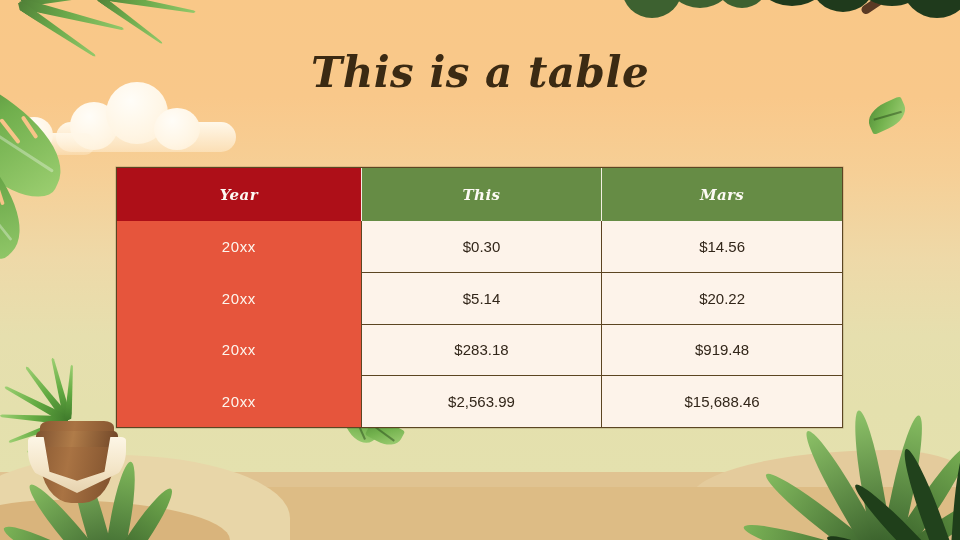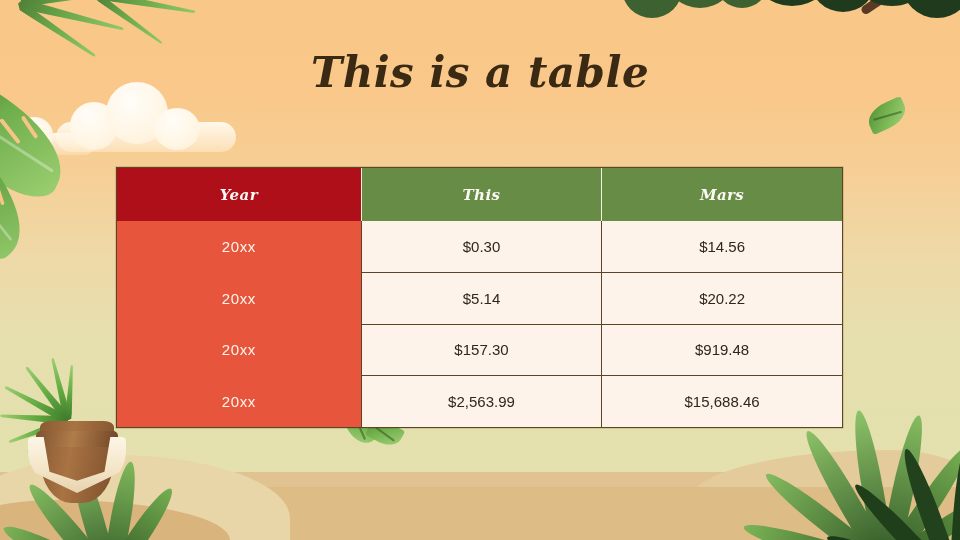--- a/index.html
+++ b/index.html
@@ -377,21 +377,21 @@
           <td class="num-cell">$0.30</td>
           <td class="num-cell">$14.56</td>
         </tr>
         <tr>
           <td class="year-cell">20xx</td>
           <td class="num-cell">$5.14</td>
           <td class="num-cell">$20.22</td>
         </tr>
         <tr>
           <td class="year-cell">20xx</td>
-          <td class="num-cell">$157.30</td>
+          <td class="num-cell">$283.18</td>
           <td class="num-cell">$919.48</td>
         </tr>
         <tr>
           <td class="year-cell">20xx</td>
           <td class="num-cell">$2,563.99</td>
           <td class="num-cell">$15,688.46</td>
         </tr>
       </tbody>
     </table>
   </div>

